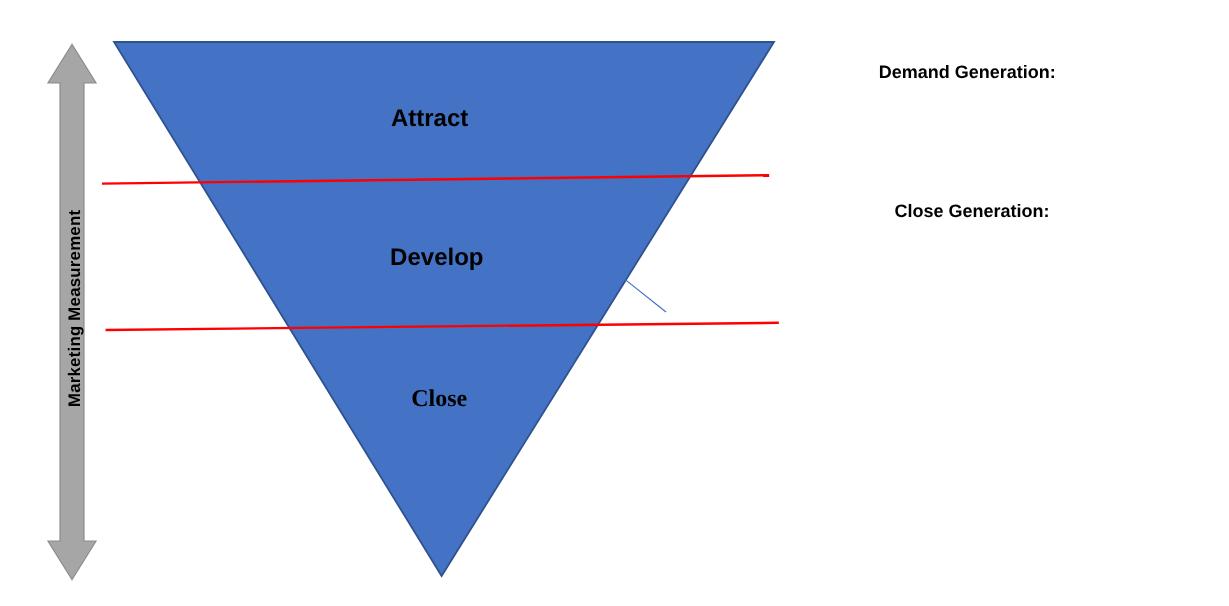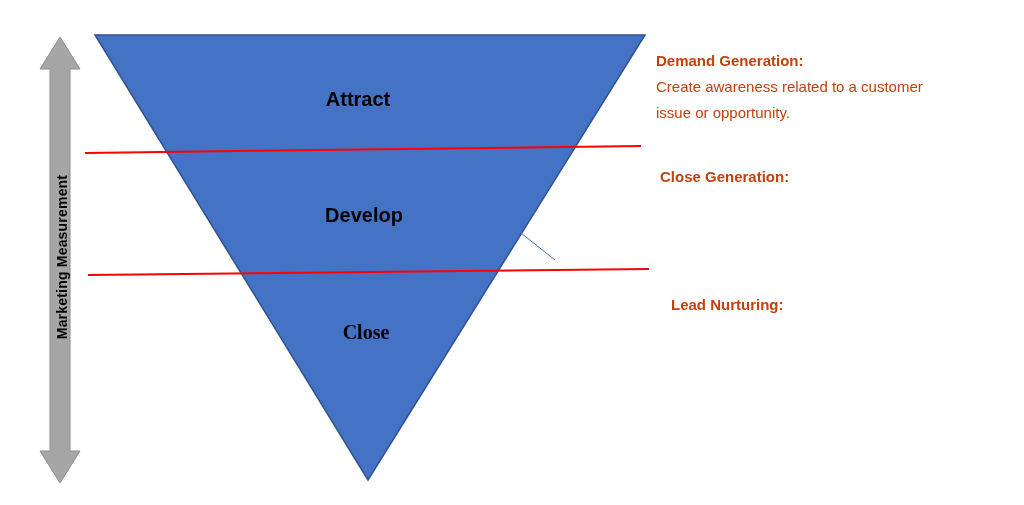--- a/index.html
+++ b/index.html
@@ -40,21 +40,22 @@
     white-space: nowrap;
   }
   .stage-attract { left: 358px; top: 88px; }
   .stage-convert { left: 364px; top: 204px; }
   .stage-close   { left: 366px; top: 321px; font-family: Liberation Serif, serif; }
   .annotation {
     position: absolute;
     width: 300px;
     font-size: 15px;
     line-height: 26px;
-    color: #c2410c;
+    color: #000000;
+    text-align: center;
   }
   .annotation .heading {
     font-weight: bold;
   }
   .annotation-1 { left: 656px; top: 48px; }
   .annotation-2 { left: 660px; top: 164px; }
   .annotation-3 { left: 671px; top: 292px; }
 </style>
 </head>
 <body>
@@ -74,24 +75,22 @@
   </svg>
 
   <div class="measure-label">Marketing Measurement</div>
 
   <div class="stage-label stage-attract">Attract</div>
   <div class="stage-label stage-convert">Develop</div>
   <div class="stage-label stage-close">Close</div>
 
   <div class="annotation annotation-1">
     <div class="heading">Demand Generation:</div>
-    <div class="body-text">Create awareness related to a customer issue or opportunity.</div>
   </div>
 
   <div class="annotation annotation-2">
     <div class="heading">Close Generation:</div>
   </div>
 
   <div class="annotation annotation-3">
-    <div class="heading">Lead Nurturing:</div>
   </div>
 
 </div>
 
 </body></html>

